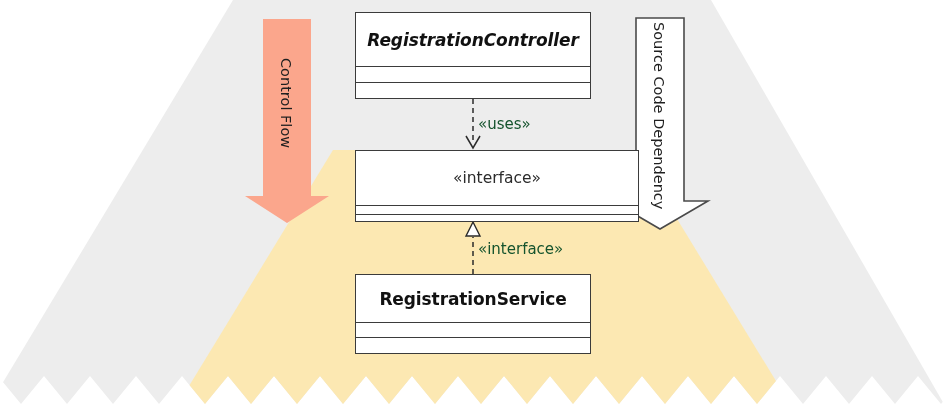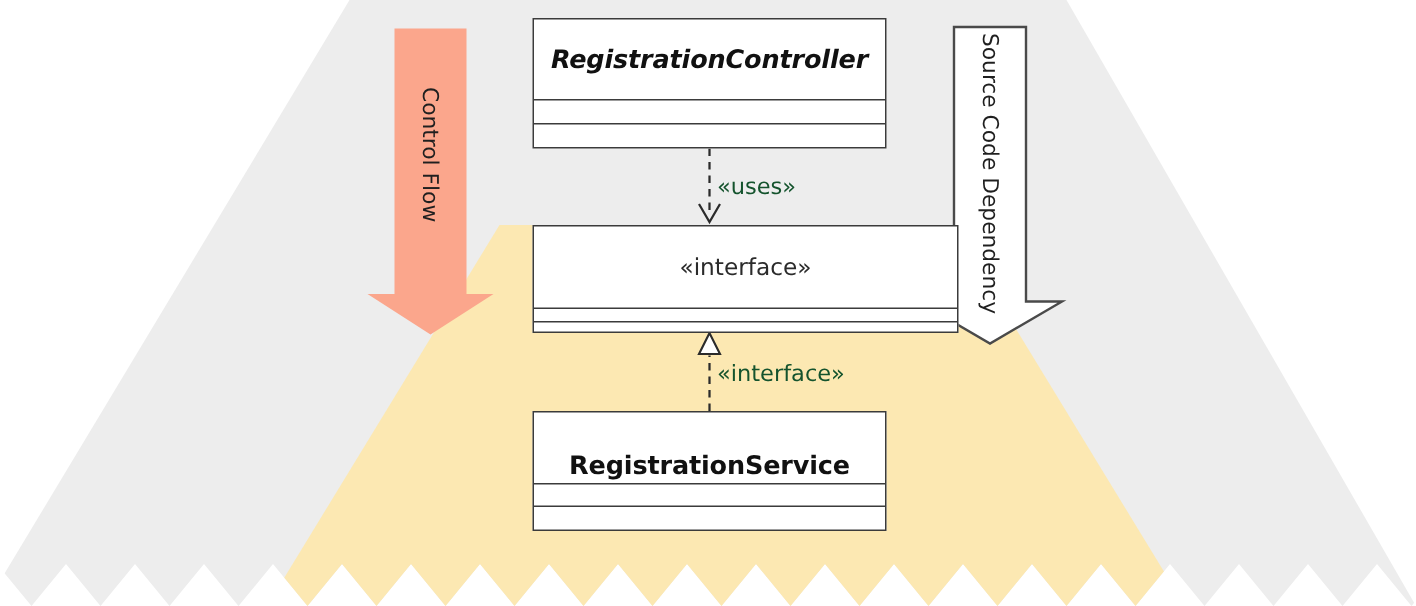--- a/index.html
+++ b/index.html
@@ -80,21 +80,21 @@
   #box-controller .uml-header     { height: 53px; }
   #box-controller .comp-1         { height: 16px; }
   #box-controller .comp-2         { height: 16px; }
 
   #box-usecase { left: 355px; top: 150px; width: 284px; height: 72px; }
   #box-usecase .uml-header        { height: 54px; padding-top: 1px; }
   #box-usecase .comp-1            { height: 9px; }
   #box-usecase .comp-2            { height: 9px; }
 
   #box-service { left: 355px; top: 274px; width: 236px; height: 80px; }
-  #box-service .uml-header        { height: 47px; justify-content: flex-end; }
+  #box-service .uml-header        { height: 47px; }
   #box-service .comp-1            { height: 15px; }
   #box-service .comp-2            { height: 15px; }
 
   
   .edge-label {
     position: absolute;
     font-size: 15px;
     color: #14532d;
     white-space: nowrap;
   }

